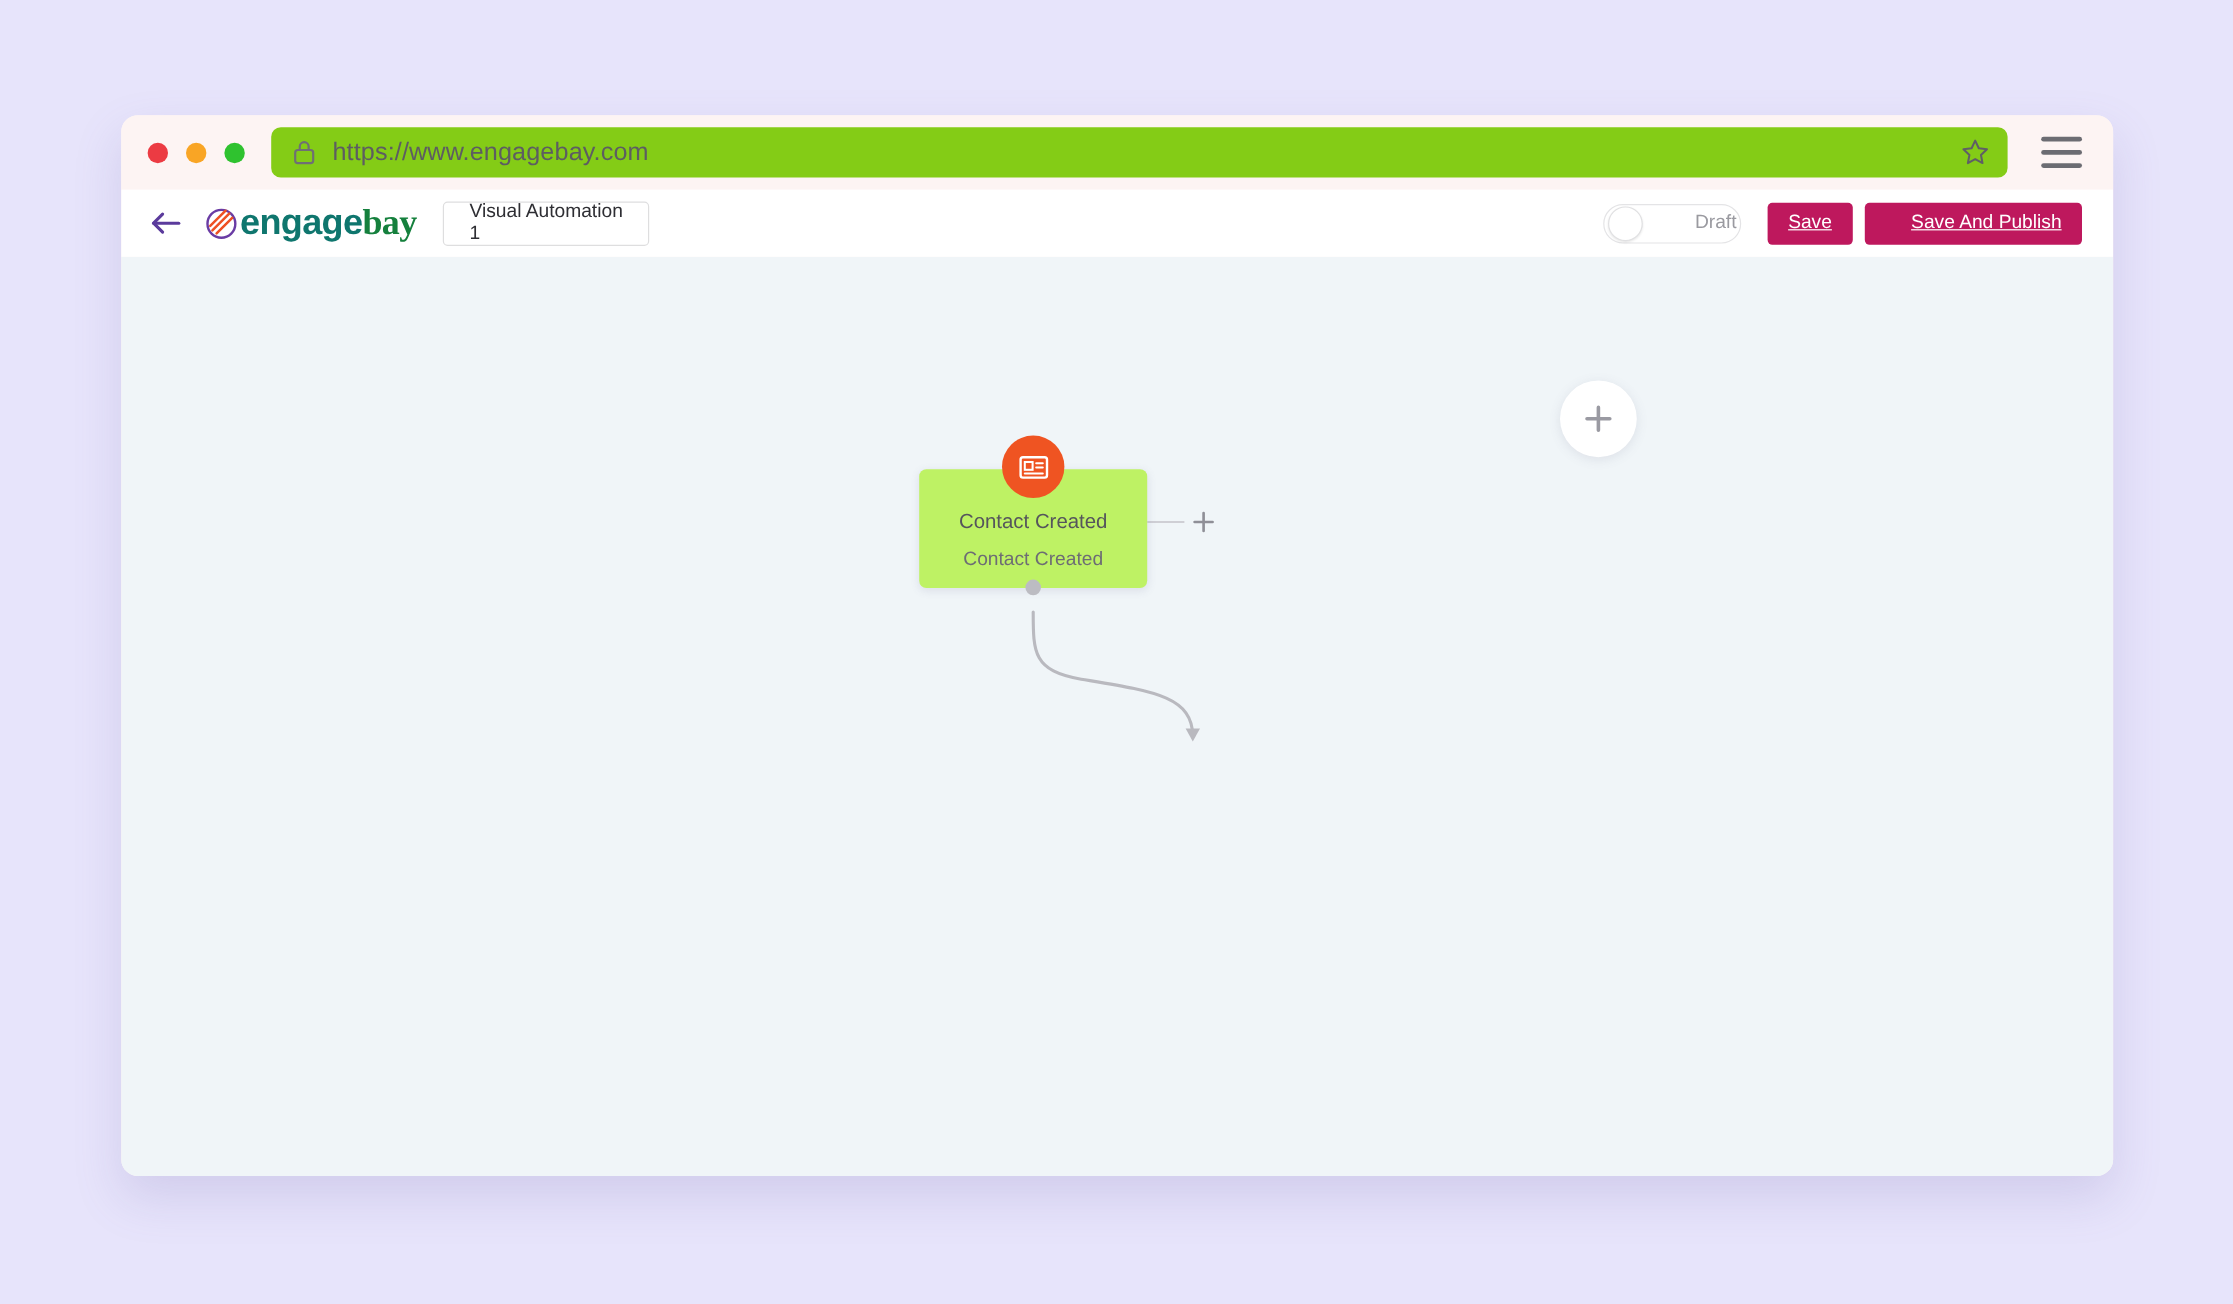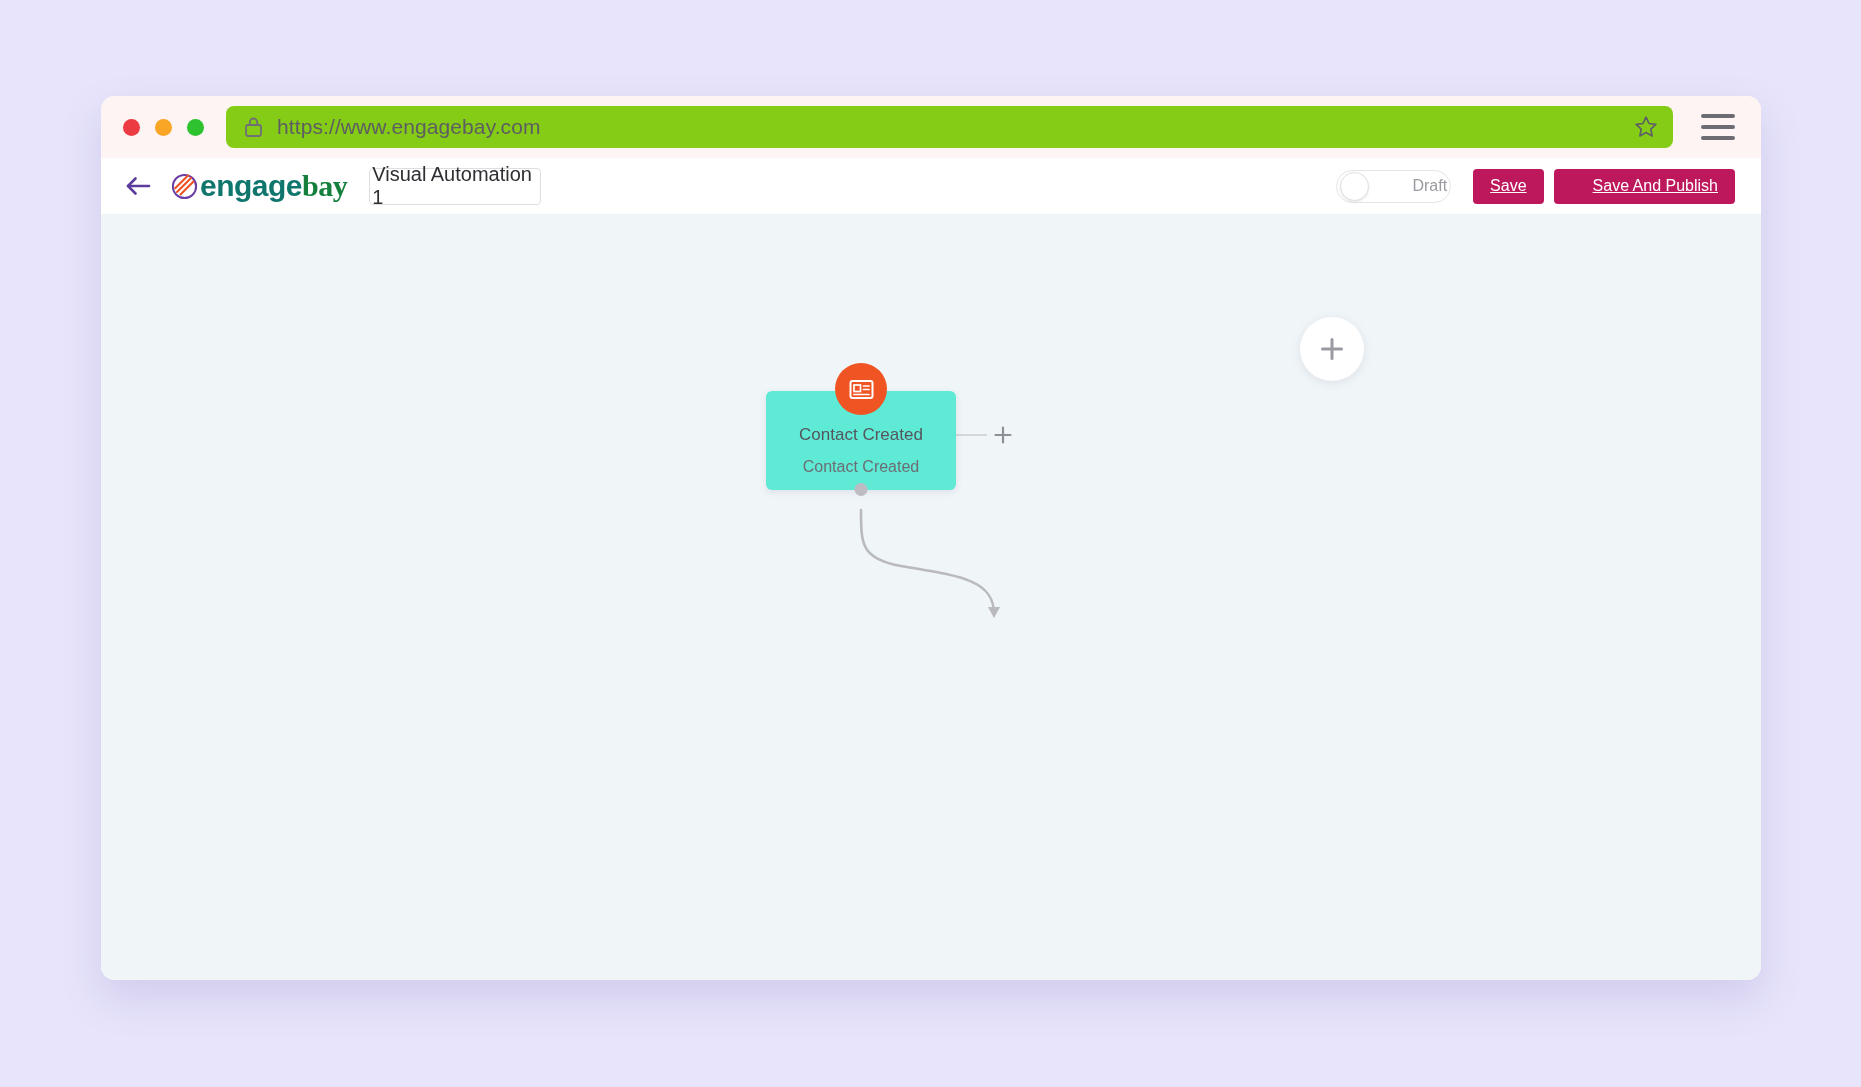--- a/index.html
+++ b/index.html
@@ -138,23 +138,23 @@
   .logo-bay { color: #15803d; font-family: Liberation Serif, serif; }
 
   .title-input {
     width: 172px;
     height: 37px;
     border: 1px solid #dededf;
     border-radius: 4px;
     background: #fff;
     display: flex;
     align-items: center;
-    padding: 0 2px;
-    box-sizing: border-box;
-    font-size: 20px;
+    padding: 0 21px;
+    box-sizing: border-box;
+    font-size: 16px;
     color: #2e2e33;
   }
   .header-spacer { flex: 1; }
 
   .status-toggle {
     width: 115px;
     height: 33px;
     border: 1px solid #e4e4e6;
     border-radius: 17px;
     background: #fff;
@@ -228,21 +228,21 @@
     left: 0; top: 0;
     width: 100%;
     height: 100%;
     pointer-events: none;
   }
 
   
   .node {
     position: absolute;
     width: 190px;
-    background: #5eead4;
+    background: #bef264;
     border-radius: 6px;
     box-shadow: 0 2px 7px rgba(100, 100, 140, .14);
     padding: 34px 10px 13px;
     box-sizing: border-box;
     text-align: center;
     cursor: pointer;
   }
   .node-icon {
     position: absolute;
     left: 50%;

